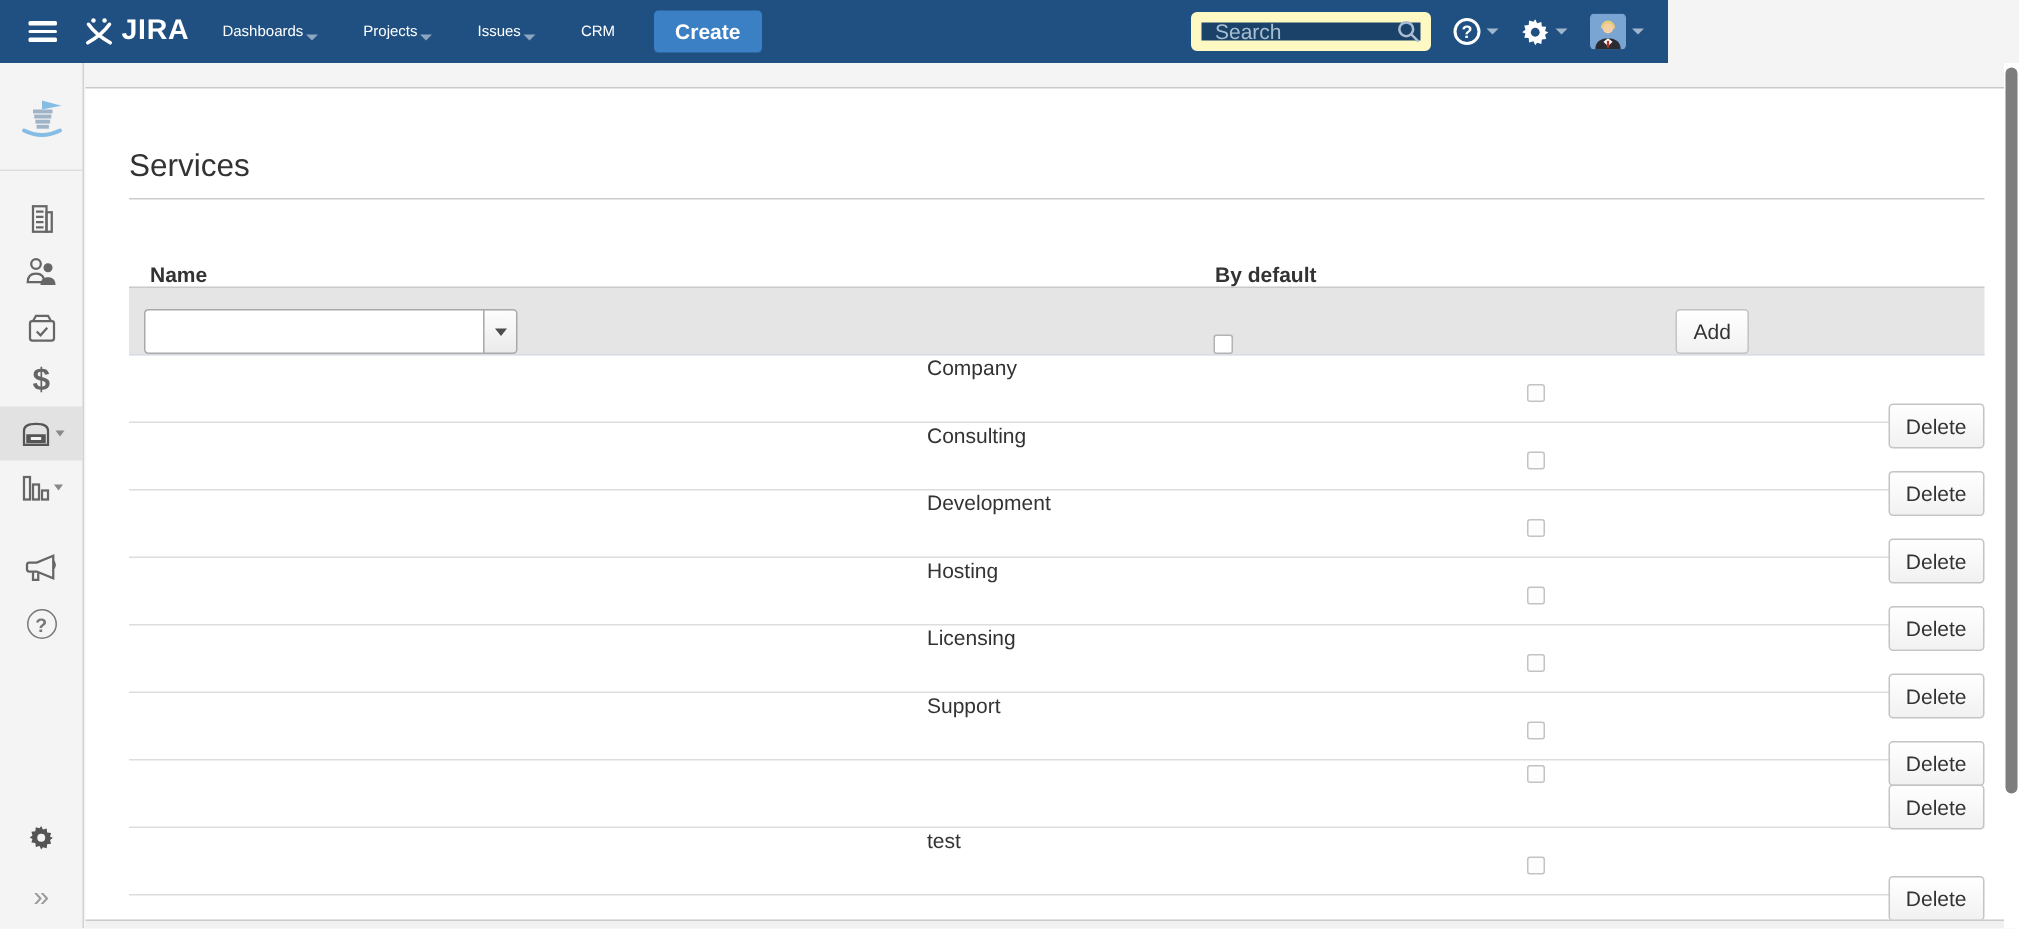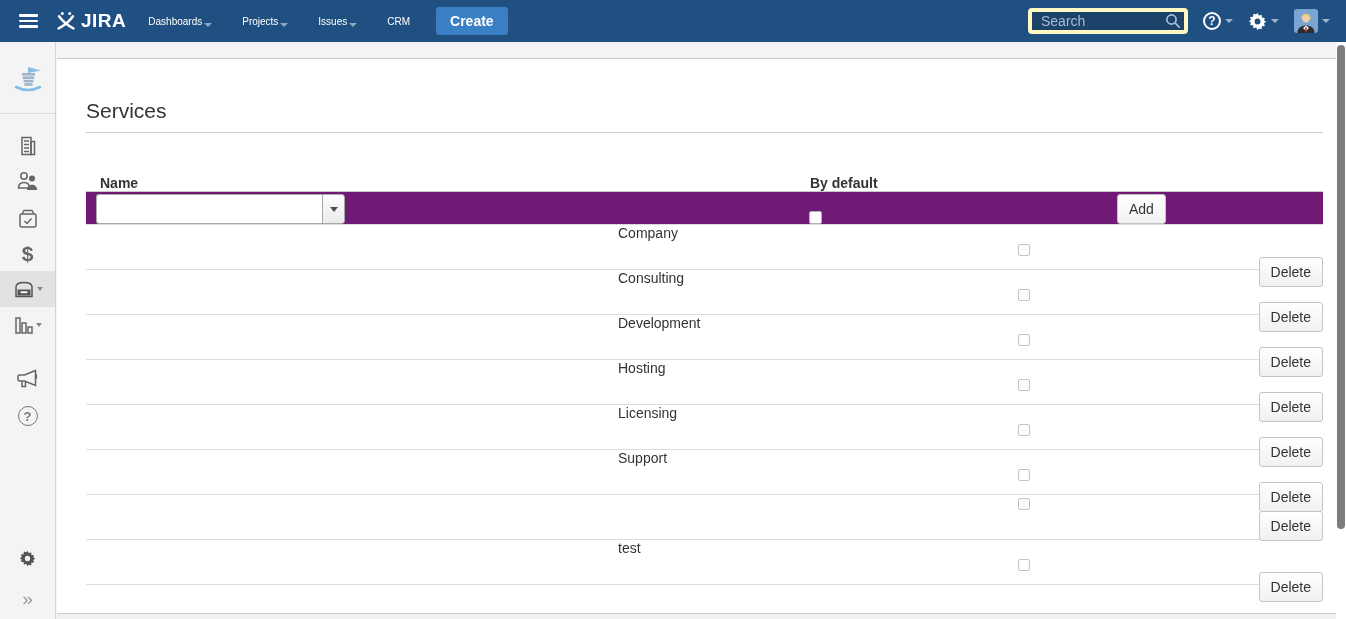--- a/index.html
+++ b/index.html
@@ -6,38 +6,38 @@
   html,body { width:1346px; height:619px; }
   body {
     position:relative; overflow:hidden;
     background:#f4f4f4;
     font-family:"Liberation Sans", sans-serif;
     color:#333;
   }
 
   
   .navbar {
-    position:absolute; top:0; left:0; width:1346px; height:42px;
+    position:absolute; top:0; left:0; width:1112px; height:42px;
     background:#205081; display:flex; align-items:center; z-index:5;
   }
   .hamburger { width:56px; display:flex; flex-direction:column; align-items:center; gap:3px; cursor:pointer; }
   .hamburger span { display:block; width:19px; height:2.5px; background:#fff; border-radius:1px; }
   .brand { display:flex; align-items:center; gap:5px; color:#fff; font-size:19px; font-weight:bold; letter-spacing:.5px; margin-right:22px; cursor:pointer; }
   .nav-links { display:flex; align-items:center; gap:30px; }
   .nav-item { color:#fff; font-size:10px; cursor:pointer; display:flex; align-items:flex-end; gap:2px; }
   .caret { width:0; height:0; border-left:4px solid transparent; border-right:4px solid transparent; border-top:4px solid #8ca6c0; display:inline-block; }
   .caret.light { border-top-color:#9fb6cc; }
   .create-btn {
     margin-left:26px; background:#3b7fc4; color:#fff; border:none; border-radius:3px;
     font-family:inherit; font-size:14px; font-weight:bold; padding:6px 14px; cursor:pointer;
   }
   .nav-right { margin-left:auto; display:flex; align-items:center; gap:15px; margin-right:16px; }
   .search-wrap { position:relative; }
   .search-input {
-    width:160px; height:26px; background:#1b4369; border:4px solid #fef9c3; border-radius:4px;
+    width:160px; height:26px; background:#1b4369; border:7px solid #fef9c3; border-radius:4px;
     color:#d7e1eb; font-family:inherit; font-size:14px; padding:0 28px 0 9px; outline:none;
   }
   .search-input::placeholder { color:#a9bdd1; }
   .search-icon { position:absolute; right:7px; top:5px; }
   .icon-group { display:flex; align-items:center; gap:4px; cursor:pointer; }
   .help-circle {
     width:18px; height:18px; border:2px solid #fff; border-radius:50%;
     color:#fff; font-size:12px; font-weight:bold; display:flex; align-items:center; justify-content:center;
   }
   .avatar { width:24px; height:24px; border-radius:3px; overflow:hidden; display:block; }
@@ -65,21 +65,21 @@
   .title-rule { border-bottom:1px solid #ccc; margin-top:9px; }
 
   .services-table { margin-top:26px; font-size:14px; }
   .trow { display:flex; align-items:flex-end; }
   .col-name { width:719px; padding-left:14px; }
   .col-default { width:312px; padding-left:7px; }
   .col-action { flex:1; }
   .thead { height:33px; font-weight:bold; border-bottom:1px solid #c9c9c9; }
   .thead .col-default { padding-left:5px; }
 
-  .add-row { height:33px; background:#701a75; border-bottom:1px solid #d7dde5; }
+  .add-row { height:45px; background:#e5e5e5; border-bottom:1px solid #d7dde5; }
   .add-row .col-name { padding-left:10px; }
   .add-row .col-default { padding-left:4px; }
   .data-row { height:45px; border-bottom:1px solid #ddd;flex-direction:column; }
 
   .combo { display:flex; }
   .combo-input {
     width:226px; height:30px; border:1px solid #a9a9a9; border-right:none; border-radius:3px 0 0 3px;
     background:#fff; font-family:inherit; font-size:14px; padding:0 8px; outline:none;
   }
   .combo-btn {

